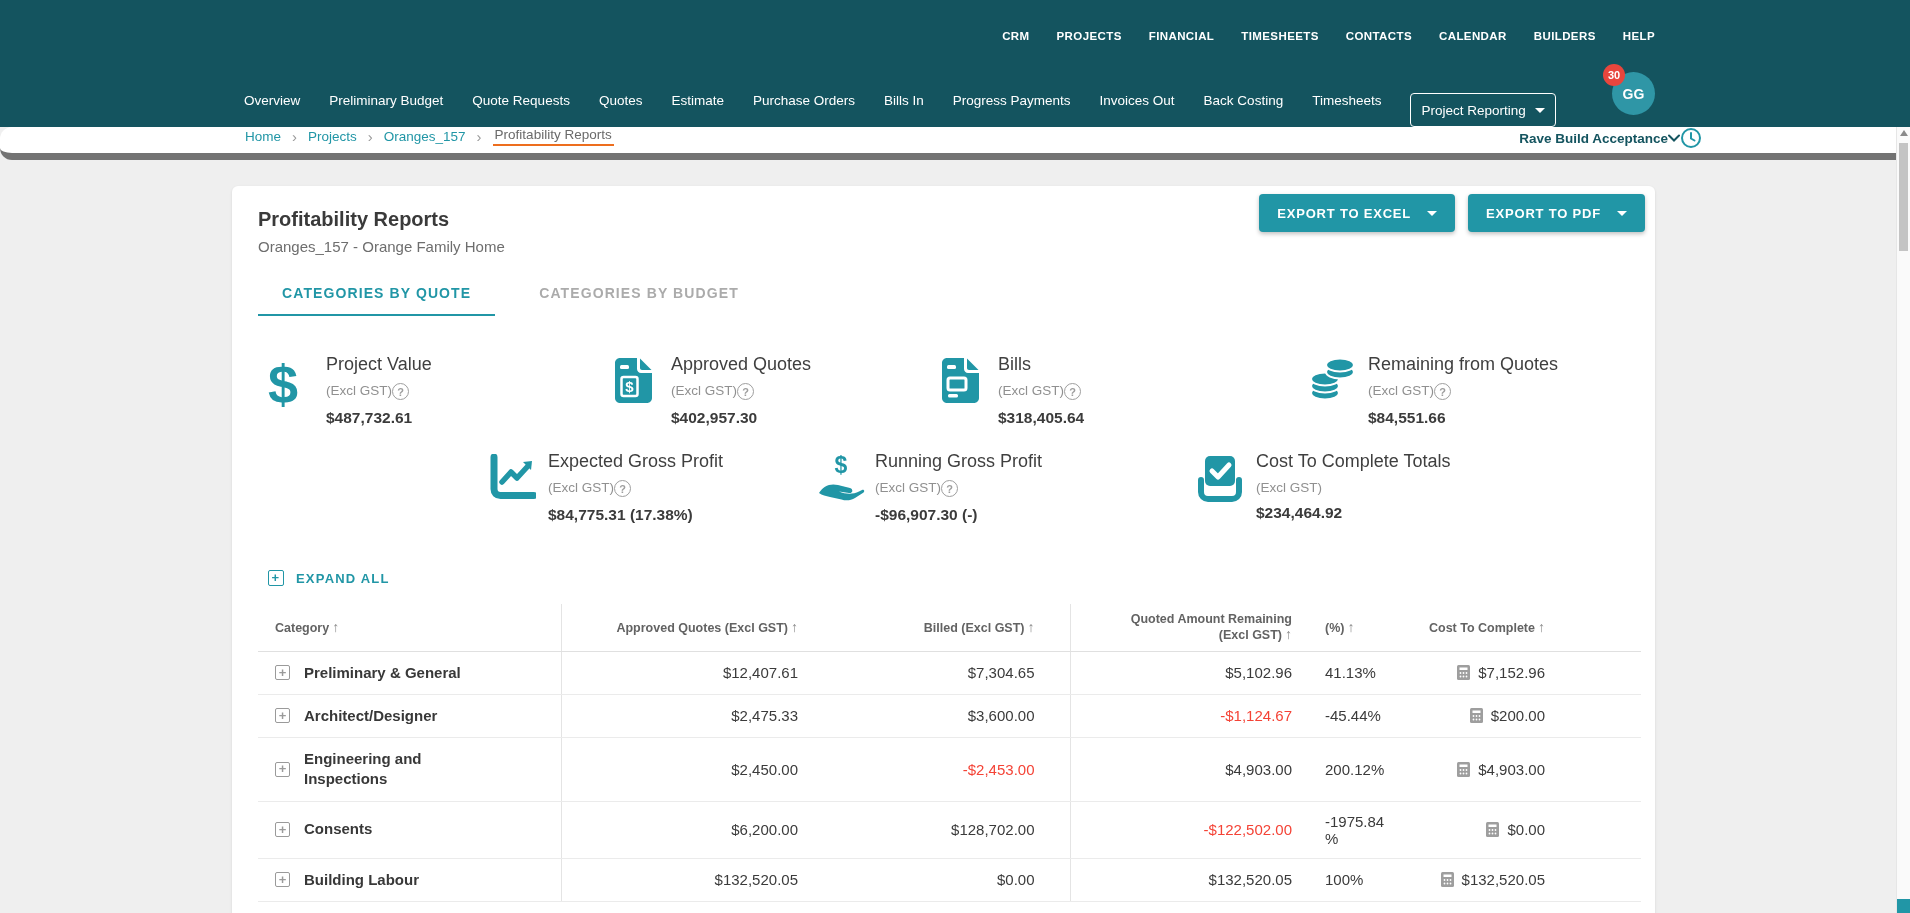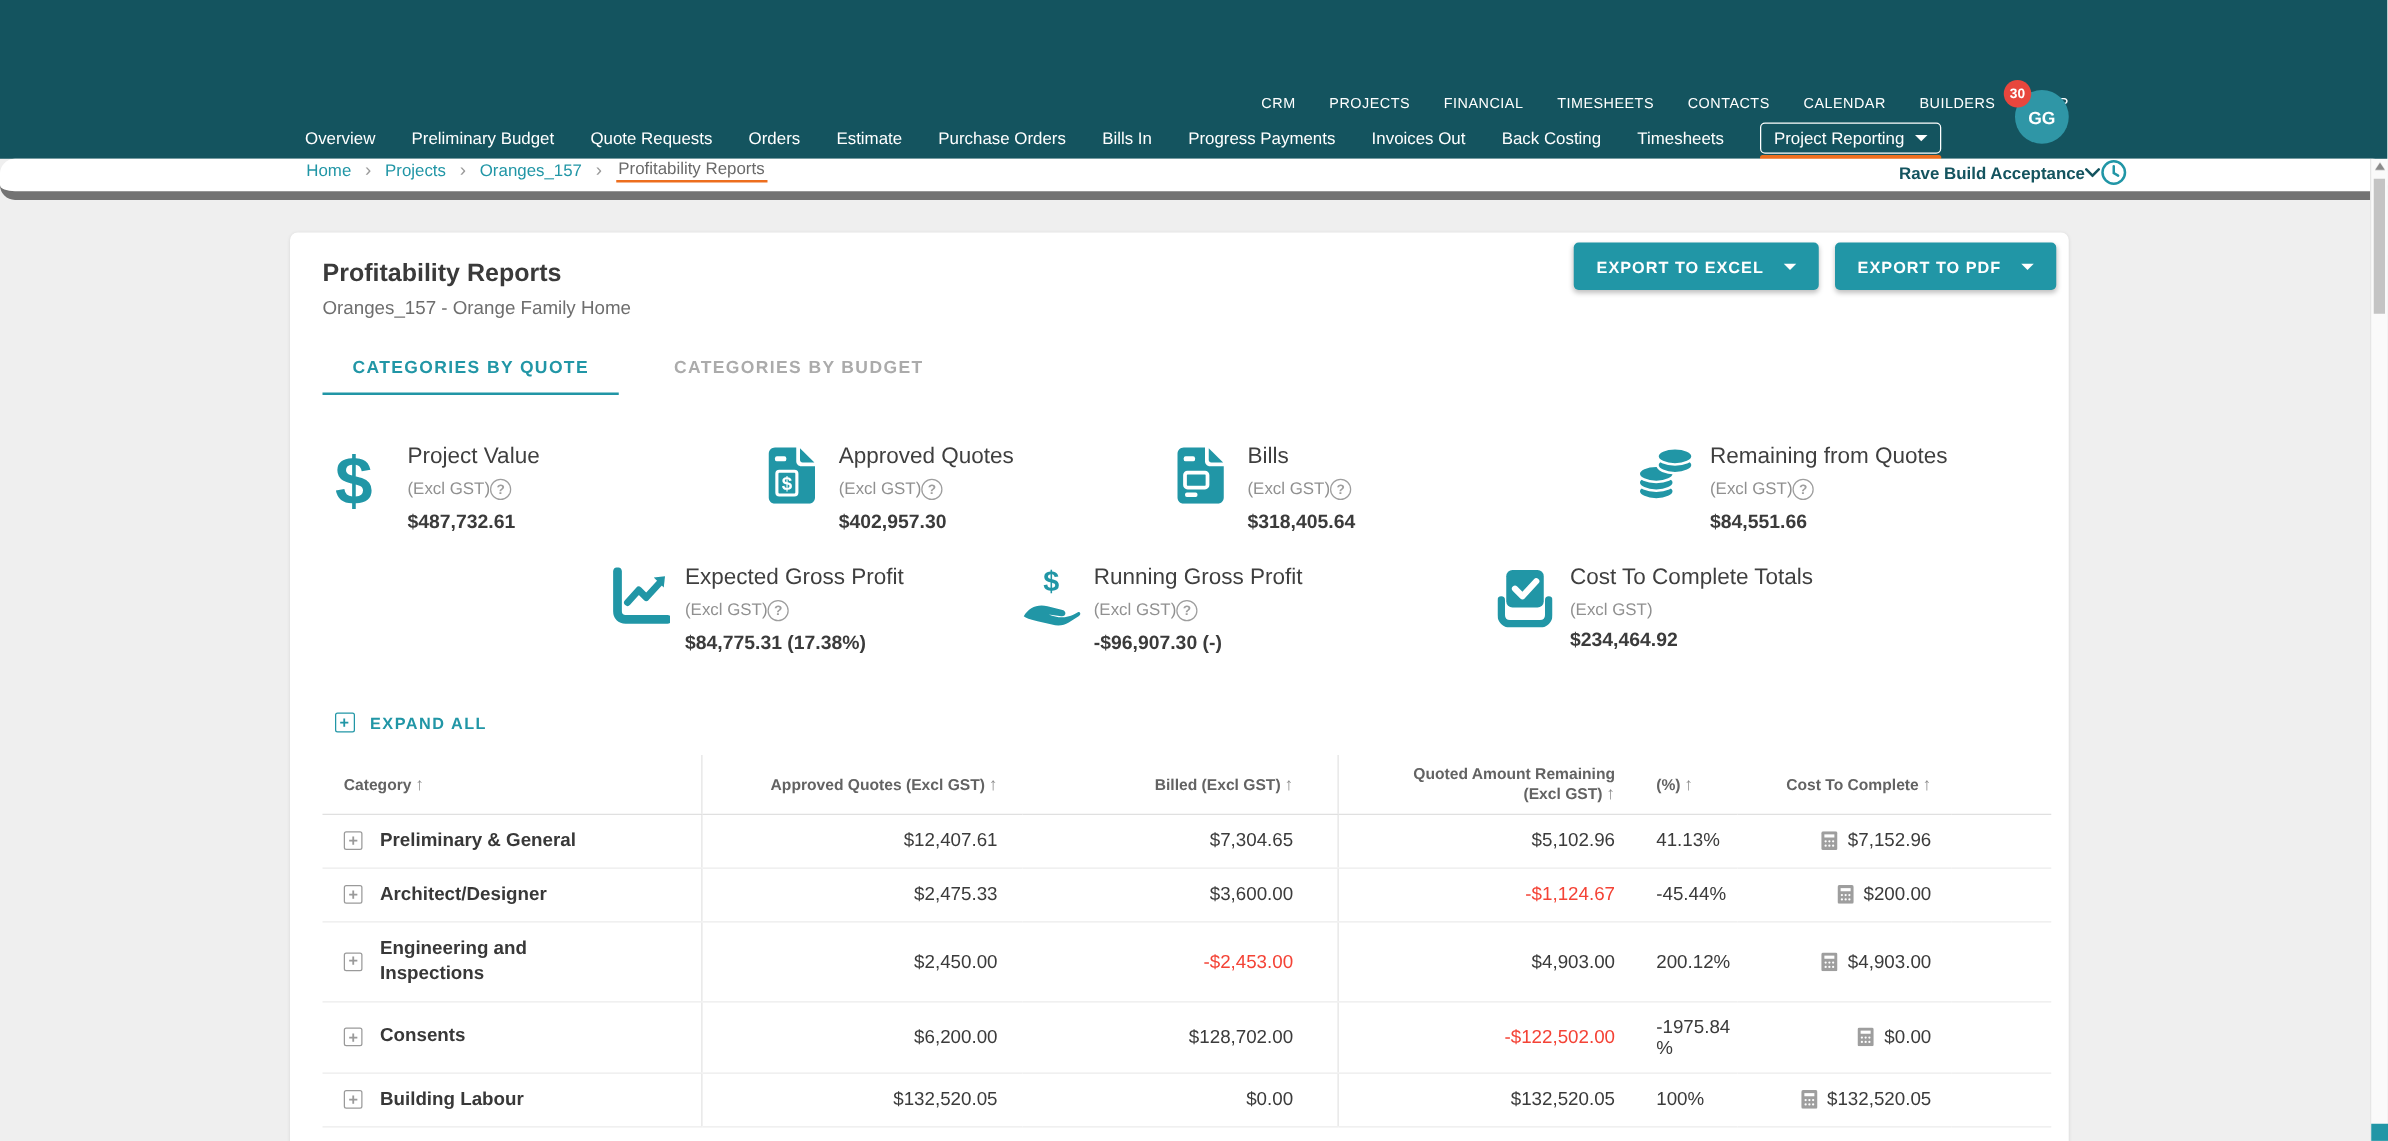--- a/index.html
+++ b/index.html
@@ -5,26 +5,26 @@
   * { margin:0; padding:0; box-sizing:border-box; }
   html,body { width:1910px; height:913px; overflow:hidden; background:#efefef;
     font-family:"Liberation Sans", sans-serif; color:#3b3b3b; }
 
   
   .app-header { position:relative; height:127px; background:#14545f; }
   .logo { position:absolute; left:244px; top:6px; color:#fff; }
   .logo-text { font-size:44px; font-weight:bold; letter-spacing:-1px; line-height:1; }
   .logo-tagline { margin:3px 0 0 50px; font-size:8px; font-weight:bold; letter-spacing:.6px; line-height:1.4; text-align:center; width:62px; }
   .top-nav { position:absolute; right:255px; top:30px; display:flex; gap:27px; }
-  .top-nav a { color:#fff; font-size:11.5px; font-weight:normal; letter-spacing:.4px; text-decoration:none; cursor:pointer;margin-top:47px; }
+  .top-nav a { color:#fff; font-size:11.5px; font-weight:bold; letter-spacing:.4px; text-decoration:none; cursor:pointer; }
   .avatar { position:absolute; left:1612px; top:72px; width:43px; height:43px; border-radius:50%;
     background:#2f96a6; color:#fff; font-size:14px; font-weight:bold; display:flex; align-items:center; justify-content:center; cursor:pointer; }
   .badge { position:absolute; left:-9px; top:-8px; width:22px; height:22px; border-radius:50%;
     background:#e8463d; color:#fff; font-size:11px; font-weight:bold; display:flex; align-items:center; justify-content:center; }
-  .project-nav { position:absolute; left:244px; bottom:0; height:34px; display:flex; align-items:center; gap:29px; }
+  .project-nav { position:absolute; left:244px; bottom:0; height:34px; display:flex; gap:29px; }
   .project-nav a { color:#fff; font-size:13.5px; text-decoration:none; cursor:pointer; white-space:nowrap; }
   .pn-active { position:relative; border:1px solid #fff; border-radius:4px; padding:4px 10px; display:flex; align-items:center; gap:9px; }
   .pn-active::after { content:""; position:absolute; left:-1px; right:-1px; bottom:-6px; height:4px; background:#ed6e1e; border-radius:2px; }
   .caret-down { width:0; height:0; border-left:5px solid transparent; border-right:5px solid transparent; border-top:5px solid #fff; }
 
   
   .crumb-bar { position:relative; height:33px; background:#fff; border-bottom:7px solid #737373; display:flex; align-items:flex-start;border-radius:12px; }
   .crumbs { margin-left:245px; display:flex; align-items:center; gap:11px; font-size:13.5px; }
   .crumbs a { color:#2196a6; text-decoration:none; cursor:pointer; }
   .crumb-sep { color:#9a9a9a; font-size:15px; }
@@ -110,21 +110,21 @@
     <a>HELP</a>
   </nav>
   <div class="avatar">
     <span>GG</span>
     <span class="badge">30</span>
   </div>
   <nav class="project-nav">
     <a>Overview</a>
     <a>Preliminary Budget</a>
     <a>Quote Requests</a>
-    <a>Orders</a>
+    <a>Quotes</a>
     <a>Estimate</a>
     <a>Purchase Orders</a>
     <a>Bills In</a>
     <a>Progress Payments</a>
     <a>Invoices Out</a>
     <a>Back Costing</a>
     <a>Timesheets</a>
     <a class="pn-active">
       <span>Project Reporting</span>
       <span class="caret-down"></span>

